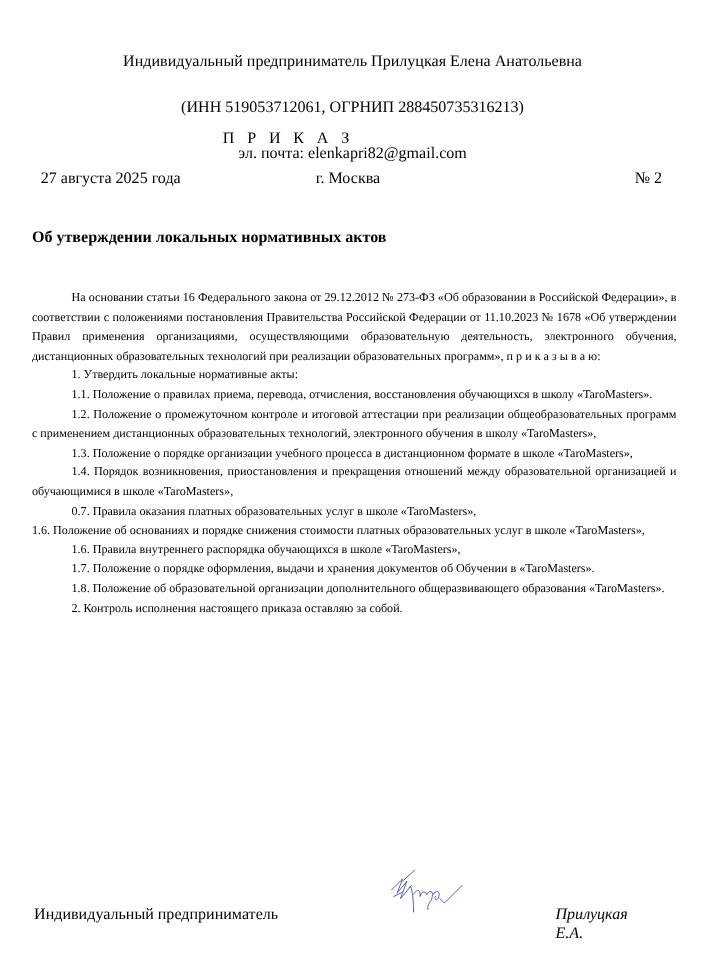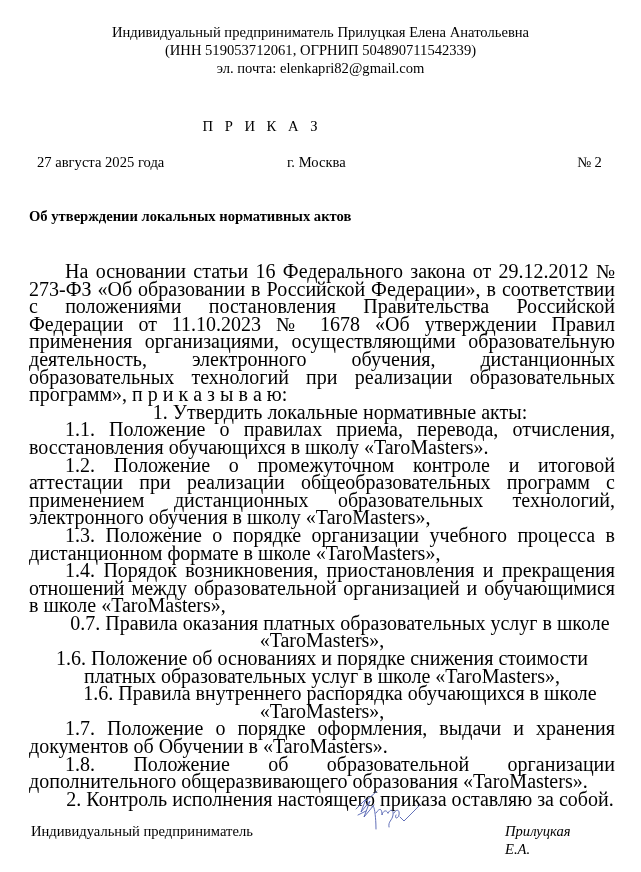--- a/index.html
+++ b/index.html
@@ -18,21 +18,21 @@
     }
     .header {
       position: absolute;
       left: 0;
       top: 23px;
       width: 641px;
       text-align: center;
       line-height: 18px;
       font-size: 14.6px;
     }
-    .header div { white-space: nowrap; }
+    .header div { white-space: nowrap; margin-top: 24px; }
     .title {
       position: absolute;
       left: 0;
       top: 117px;
       width: 524px;
       text-align: center;
       letter-spacing: 4px;
       font-size: 14.6px;
       line-height: 18px;
     }
@@ -54,29 +54,29 @@
       left: 29px;
       font-weight: bold;
       font-size: 14.6px;
       line-height: 18px;
     }
     .body-text {
       position: absolute;
       top: 263px;
       left: 29px;
       width: 586px;
-      font-size: 20px;
+      font-size: 11px;
       line-height: 17.6px;
     }
     .p {
       margin: 0;
       text-align: justify;
       text-indent: 36px;
     }
-    .p.left { text-align: center; }
+    .p.left { text-align: left; }
     .p.noindent { text-indent: 0; }
     .footer {
       position: absolute;
       top: 822px;
       left: 0;
       width: 570px;
       height: 18px;
       line-height: 18px;
       font-size: 14.6px;
     }
@@ -88,21 +88,21 @@
       top: 787px;
       width: 80px;
       height: 50px;
     }
   </style>
 </head>
 <body>
 
 <div class="header">
   <div>Индивидуальный предприниматель Прилуцкая Елена Анатольевна</div>
-  <div>(ИНН 519053712061, ОГРНИП 504890711542339)</div>
+  <div>(ИНН 519053712061, ОГРНИП 288450735316213)</div>
   <div>эл. почта: elenkapri82@gmail.com</div>
 </div>
 
 <div class="title">П Р И К А З</div>
 
 <div class="meta-row">
   <span class="meta-date">27 августа 2025 года</span>
   <span class="meta-city">г. Москва</span>
   <span class="meta-num">№ 2</span>
 </div>

